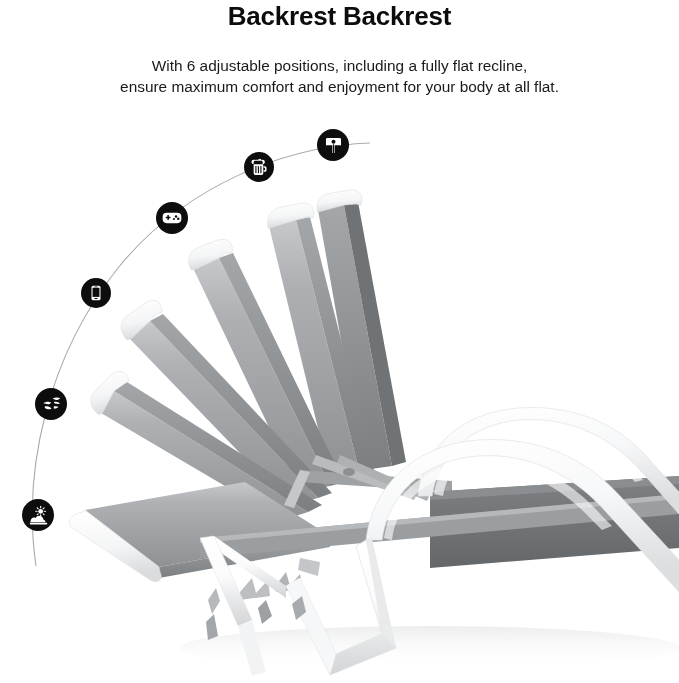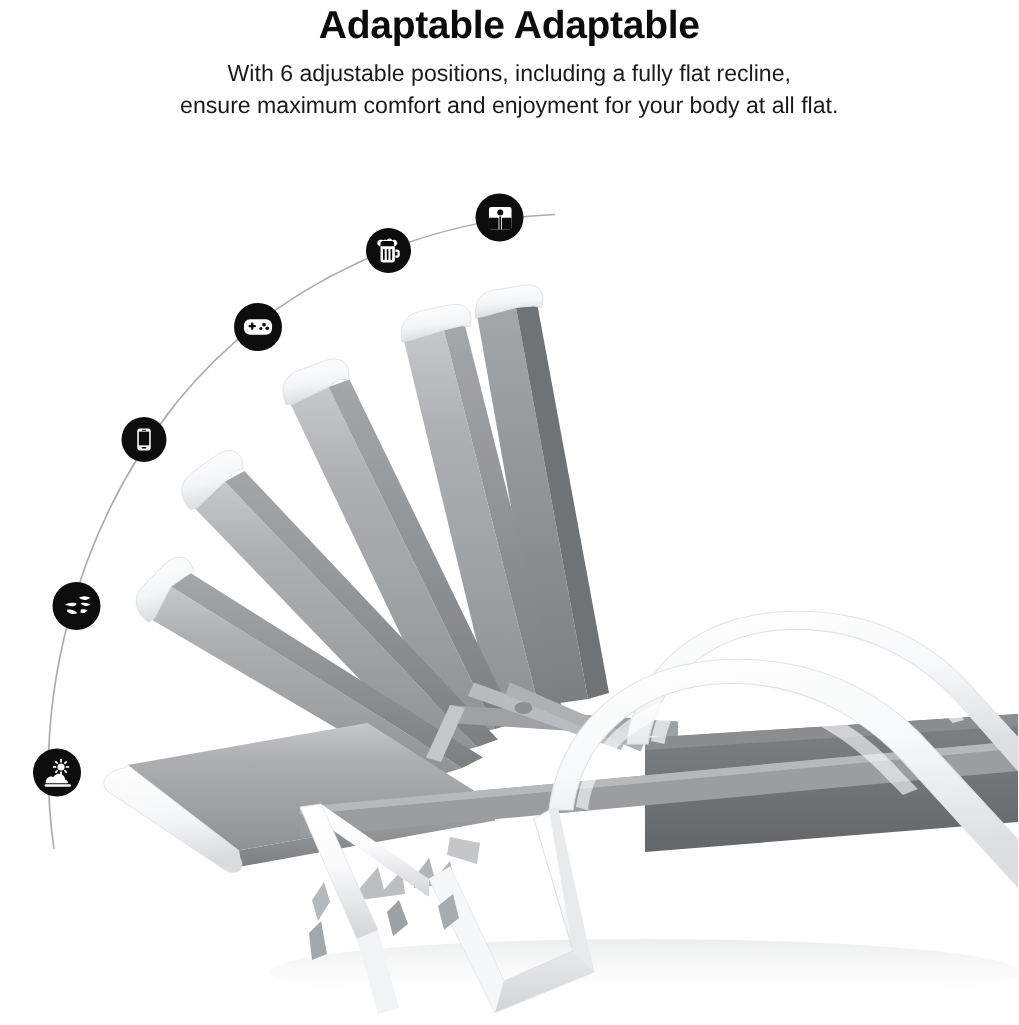--- a/index.html
+++ b/index.html
@@ -29,21 +29,21 @@
     color: #0c0c0c;
     letter-spacing: -0.2px;
     margin-top: 1px;
     line-height: 30px;
   }
   #subtitle {
     font-size: 15.4px;
     font-weight: normal;
     color: #1a1a1a;
     line-height: 21px;
-    margin-top: 8px;
+    margin-top: 24px;
   }
   #subtitle .l1 { display: block; }
   #subtitle .l2 { display: block; }
 
   
   #stage {
     position: absolute;
     left: 0; top: 0;
     width: 679px;
     height: 683px;
@@ -60,21 +60,21 @@
     justify-content: center;
   }
   .badge svg { display: block; }
 </style>
 </head>
 <body>
 
 <div id="page">
 
   <div id="header">
-    <div id="title">Adaptable Adaptable</div>
+    <div id="title">Backrest Backrest</div>
     <div id="subtitle">
       <span class="l1">With 6 adjustable positions, including a fully flat recline,</span>
       <span class="l2">ensure maximum comfort and enjoyment for your body at all flat.</span>
     </div>
   </div>
 
   <div id="stage">
     <svg width="679" height="683" viewBox="0 0 679 683" xmlns="http://www.w3.org/2000/svg">
       <defs>
         <linearGradient id="gWhiteRail" x1="0" y1="0" x2="0" y2="1">

